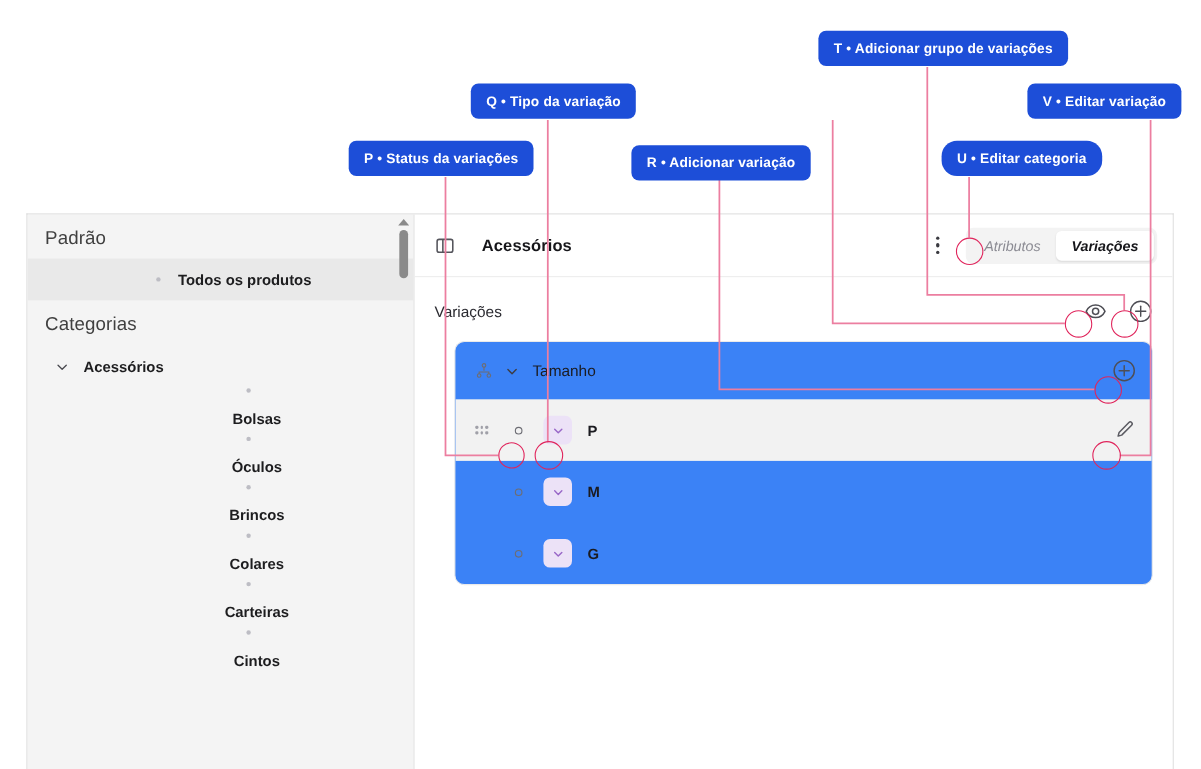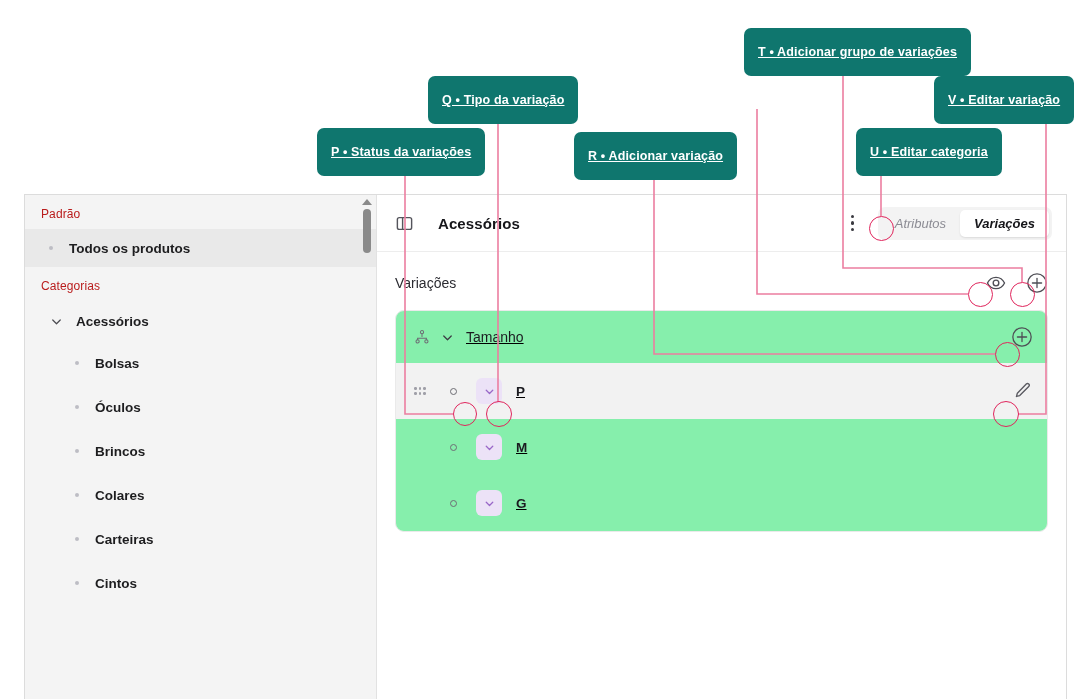--- a/index.html
+++ b/index.html
@@ -51,42 +51,42 @@
   .sb-search-input::placeholder { color: #9a9aa2; }
   .sb-icon-btn {
     width: 26px; height: 26px;
     display: flex; align-items: center; justify-content: center;
     color: #53535a;
     cursor: pointer;
   }
   .sb-scroll { position: relative; height: calc(100% - 57px); }
 
   .sb-group-label {
-    font-size: 12px;
-    color: #b91c1c;
+    font-size: 17px;
+    color: #404040;
     padding: 12px 0 8px 16px;
     letter-spacing: .1px;
   }
   .sb-item {
     display: flex; align-items: center;
     height: 38px;
     padding-left: 40px;
     gap: 16px;
     font-size: 13.5px;
     font-weight: bold;
     color: #1d1d1f;
     cursor: pointer;
   }
-  .sb-item.selected { background: #e9e9e9; }
+  .sb-item.selected { background: #e9e9e9; justify-content: center; }
   .sb-item .bullet {
     width: 4px; height: 4px; border-radius: 50%;
     background: #bdbdc4; flex: 0 0 4px;
     margin-left: -16px;
   }
-  .sb-item.sub { padding-left: 66px; height: 44px; }
+  .sb-item.sub { padding-left: 66px; height: 44px; flex-direction: column; }
   .sb-item.parent { padding-left: 24px; gap: 12px; height: 40px; }
   .sb-item.parent .chev { color: #4a4a50; display:flex; }
 
   .sb-scrollbar {
     position: absolute;
     right: 4px; top: 4px;
     width: 10px; height: 100%;
   }
   .sb-arrow-up {
     width: 0; height: 0;
@@ -145,26 +145,25 @@
 
   .section-head {
     display: flex; align-items: center;
     padding: 20px 18px 0 18px;
   }
   .section-title { font-size: 14px; color: #2b2b31; }
   .section-actions { margin-left: auto; display: flex; align-items: center; gap: 20px; }
   .plain-icon { color: #4e4e55; display: flex; cursor: pointer; }
 
   .var-card {
-    margin: 16px 18px 0 18px;
+    margin: 16px 18px 0 36px;
     border: 1px solid #eaeaea;
     border-radius: 9px;
-    background: #86efac;
+    background: #3b82f6;
     overflow: hidden;
-    text-decoration: underline;
   }
   .group-row {
     display: flex; align-items: center;
     height: 52px; padding: 0 14px 0 18px;
   }
   .group-row .hier { color: #6d6d74; display: flex; }
   .group-row .chev { color: #3d3d44; display: flex; margin-left: 10px; }
   .group-name { margin-left: 11px; font-size: 14px; color: #1b1b20; }
   .group-row .add { margin-left: auto; color: #4e4e55; display:flex; cursor: pointer; }
 
@@ -196,33 +195,32 @@
     color: #9968c8; cursor: pointer;
   }
   .opt-label { margin-left: 14px; font-size: 13.5px; font-weight: bold; color: #1b1b20; }
   .edit-btn { margin-left: auto; color: #5b5b62; display: flex; cursor: pointer; }
 
   
   .overlay { position: absolute; inset: 0; pointer-events: none; }
   .ann-svg { position: absolute; left:0; top:0; }
   .chip {
     position: absolute;
-    background: #0f766e;
+    background: #1d4ed8;
     color: #ffffff;
     font-size: 12.5px;
     font-weight: bold;
     letter-spacing: .15px;
     border-radius: 7px;
-    height: 48px;
+    height: 32px;
     display: flex; align-items: center; justify-content: center;
     padding: 0 14px;
     white-space: nowrap;
     pointer-events: auto;
     cursor: default;
-    text-decoration: underline;
   }
   .hl {
     position: absolute;
     border: 1.4px solid #e0255c;
     border-radius: 50%;
     pointer-events: none;
   }
 </style>
 </head>
 <body>
@@ -451,17 +449,17 @@
     <div class="hl" style="left:995px; top:342px; width:25px; height:25px;"></div>
     <div class="hl" style="left:968px; top:282px; width:25px; height:25px;"></div>
     <div class="hl" style="left:1010px; top:282px; width:25px; height:25px;"></div>
     <div class="hl" style="left:869px; top:216px; width:25px; height:25px;"></div>
     <div class="hl" style="left:993px; top:401px; width:26px; height:26px;"></div>
 
     <div class="chip" style="left:317px; top:128px;">P • Status da variações</div>
     <div class="chip" style="left:428px; top:76px;">Q • Tipo da variação</div>
     <div class="chip" style="left:574px; top:132px;">R • Adicionar variação</div>
     <div class="chip" style="left:744px; top:28px;">T • Adicionar grupo de variações</div>
-    <div class="chip" style="left:856px; top:128px;">U • Editar categoria</div>
+    <div class="chip" style="left:856px; top:128px;border-radius:14px;">U • Editar categoria</div>
     <div class="chip" style="left:934px; top:76px;">V • Editar variação</div>
 
   </div>
 </div>
 
 </body></html>

